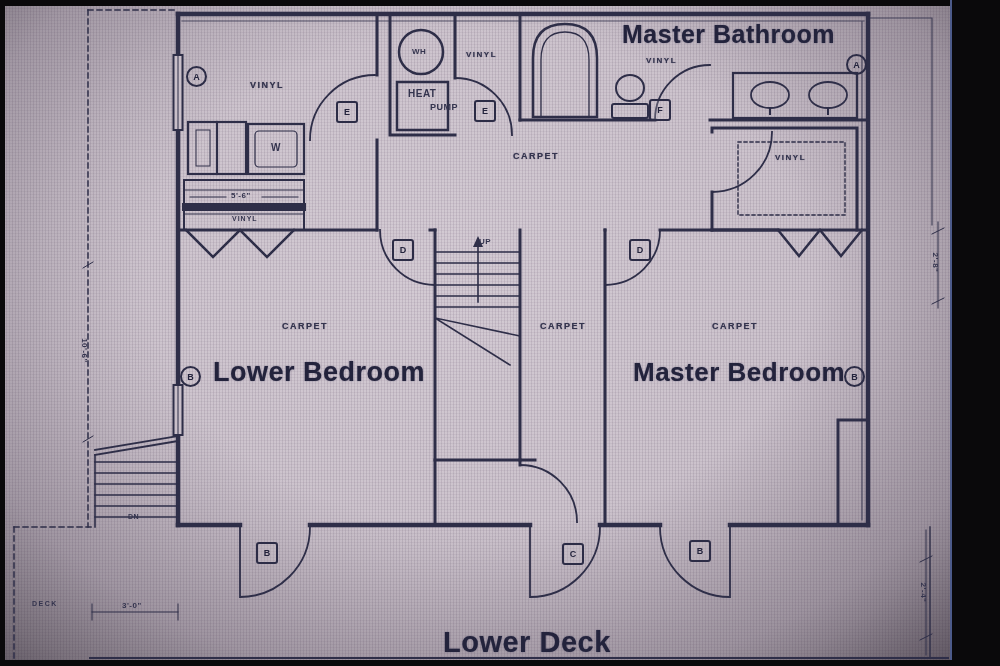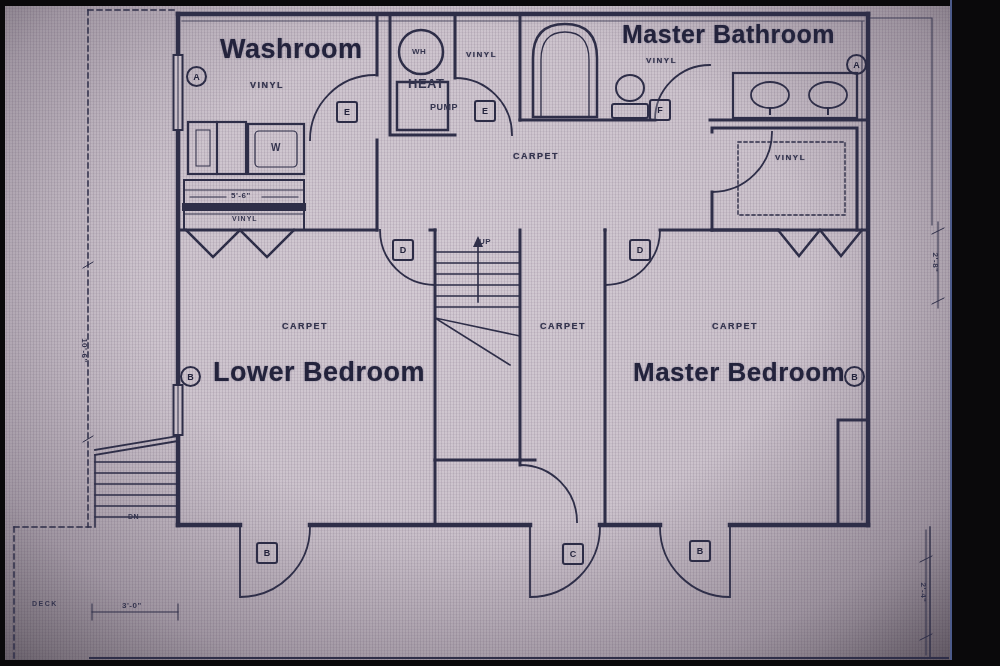--- a/index.html
+++ b/index.html
@@ -171,38 +171,38 @@
 
       <g stroke-width="1">
         <path d="M938,222 V308 M932,234 L944,228 M932,304 L944,298"></path>
         <path d="M926,530 V655 M920,562 L932,556 M920,640 L932,634"></path>
         <path d="M92,612 H178 M92,604 V620 M178,604 V620"></path>
         <path d="M83,268 L93,262 M83,442 L93,436"></path>
       </g>
     </g>
   </svg>
 
-  <div class="lbl title" style="left:220px;top:34px;font-size:27px;">Washroom</div>
   <div class="lbl title" style="left:622px;top:20px;font-size:25px;">Master Bathroom</div>
   <div class="lbl title" style="left:633px;top:357px;font-size:26px;">Master Bedroom</div>
   <div class="lbl title" style="left:213px;top:357px;font-size:27px;">Lower Bedroom</div>
+  <div class="lbl title" style="left:443px;top:626px;font-size:29px;">Lower Deck</div>
 
   <div class="lbl small" style="left:250px;top:80px;">VINYL</div>
   <div class="lbl small" style="left:466px;top:50px;font-size:8px;">VINYL</div>
   <div class="lbl small" style="left:646px;top:56px;font-size:8px;">VINYL</div>
   <div class="lbl small" style="left:775px;top:153px;font-size:8px;">VINYL</div>
   <div class="lbl small" style="left:513px;top:151px;">CARPET</div>
   <div class="lbl small" style="left:540px;top:321px;">CARPET</div>
   <div class="lbl small" style="left:282px;top:321px;">CARPET</div>
   <div class="lbl small" style="left:712px;top:321px;">CARPET</div>
   <div class="lbl tiny" style="left:232px;top:215px;font-size:7px;letter-spacing:1px;">VINYL</div>
   <div class="lbl tiny" style="left:32px;top:600px;font-size:7px;letter-spacing:1.5px;">DECK</div>
 
   <div class="lbl tiny" style="left:412px;top:47px;">WH</div>
-  <div class="lbl tiny" style="left:408px;top:76px;font-size:13px;">HEAT</div>
+  <div class="lbl tiny" style="left:408px;top:88px;font-size:10px;">HEAT</div>
   <div class="lbl tiny" style="left:408px;top:102px;font-size:9px;padding-left:22px;">PUMP</div>
   <div class="lbl tiny" style="left:271px;top:142px;font-size:10px;">W</div>
   <div class="lbl tiny" style="left:463px;top:237px;padding-left:16px;">UP</div>
   <div class="lbl tiny" style="left:128px;top:513px;font-size:7px;">DN</div>
 
   <div class="lbl tiny" style="left:231px;top:191px;">5'-6"</div>
   <div class="lbl tiny rot" style="left:926px;top:258px;">2'-8"</div>
   <div class="lbl tiny rot" style="left:914px;top:588px;">2'-4"</div>
   <div class="lbl tiny" style="left:122px;top:601px;">3'-0"</div>
   <div class="lbl tiny rot" style="left:72px;top:346px;">10'-6"</div>

